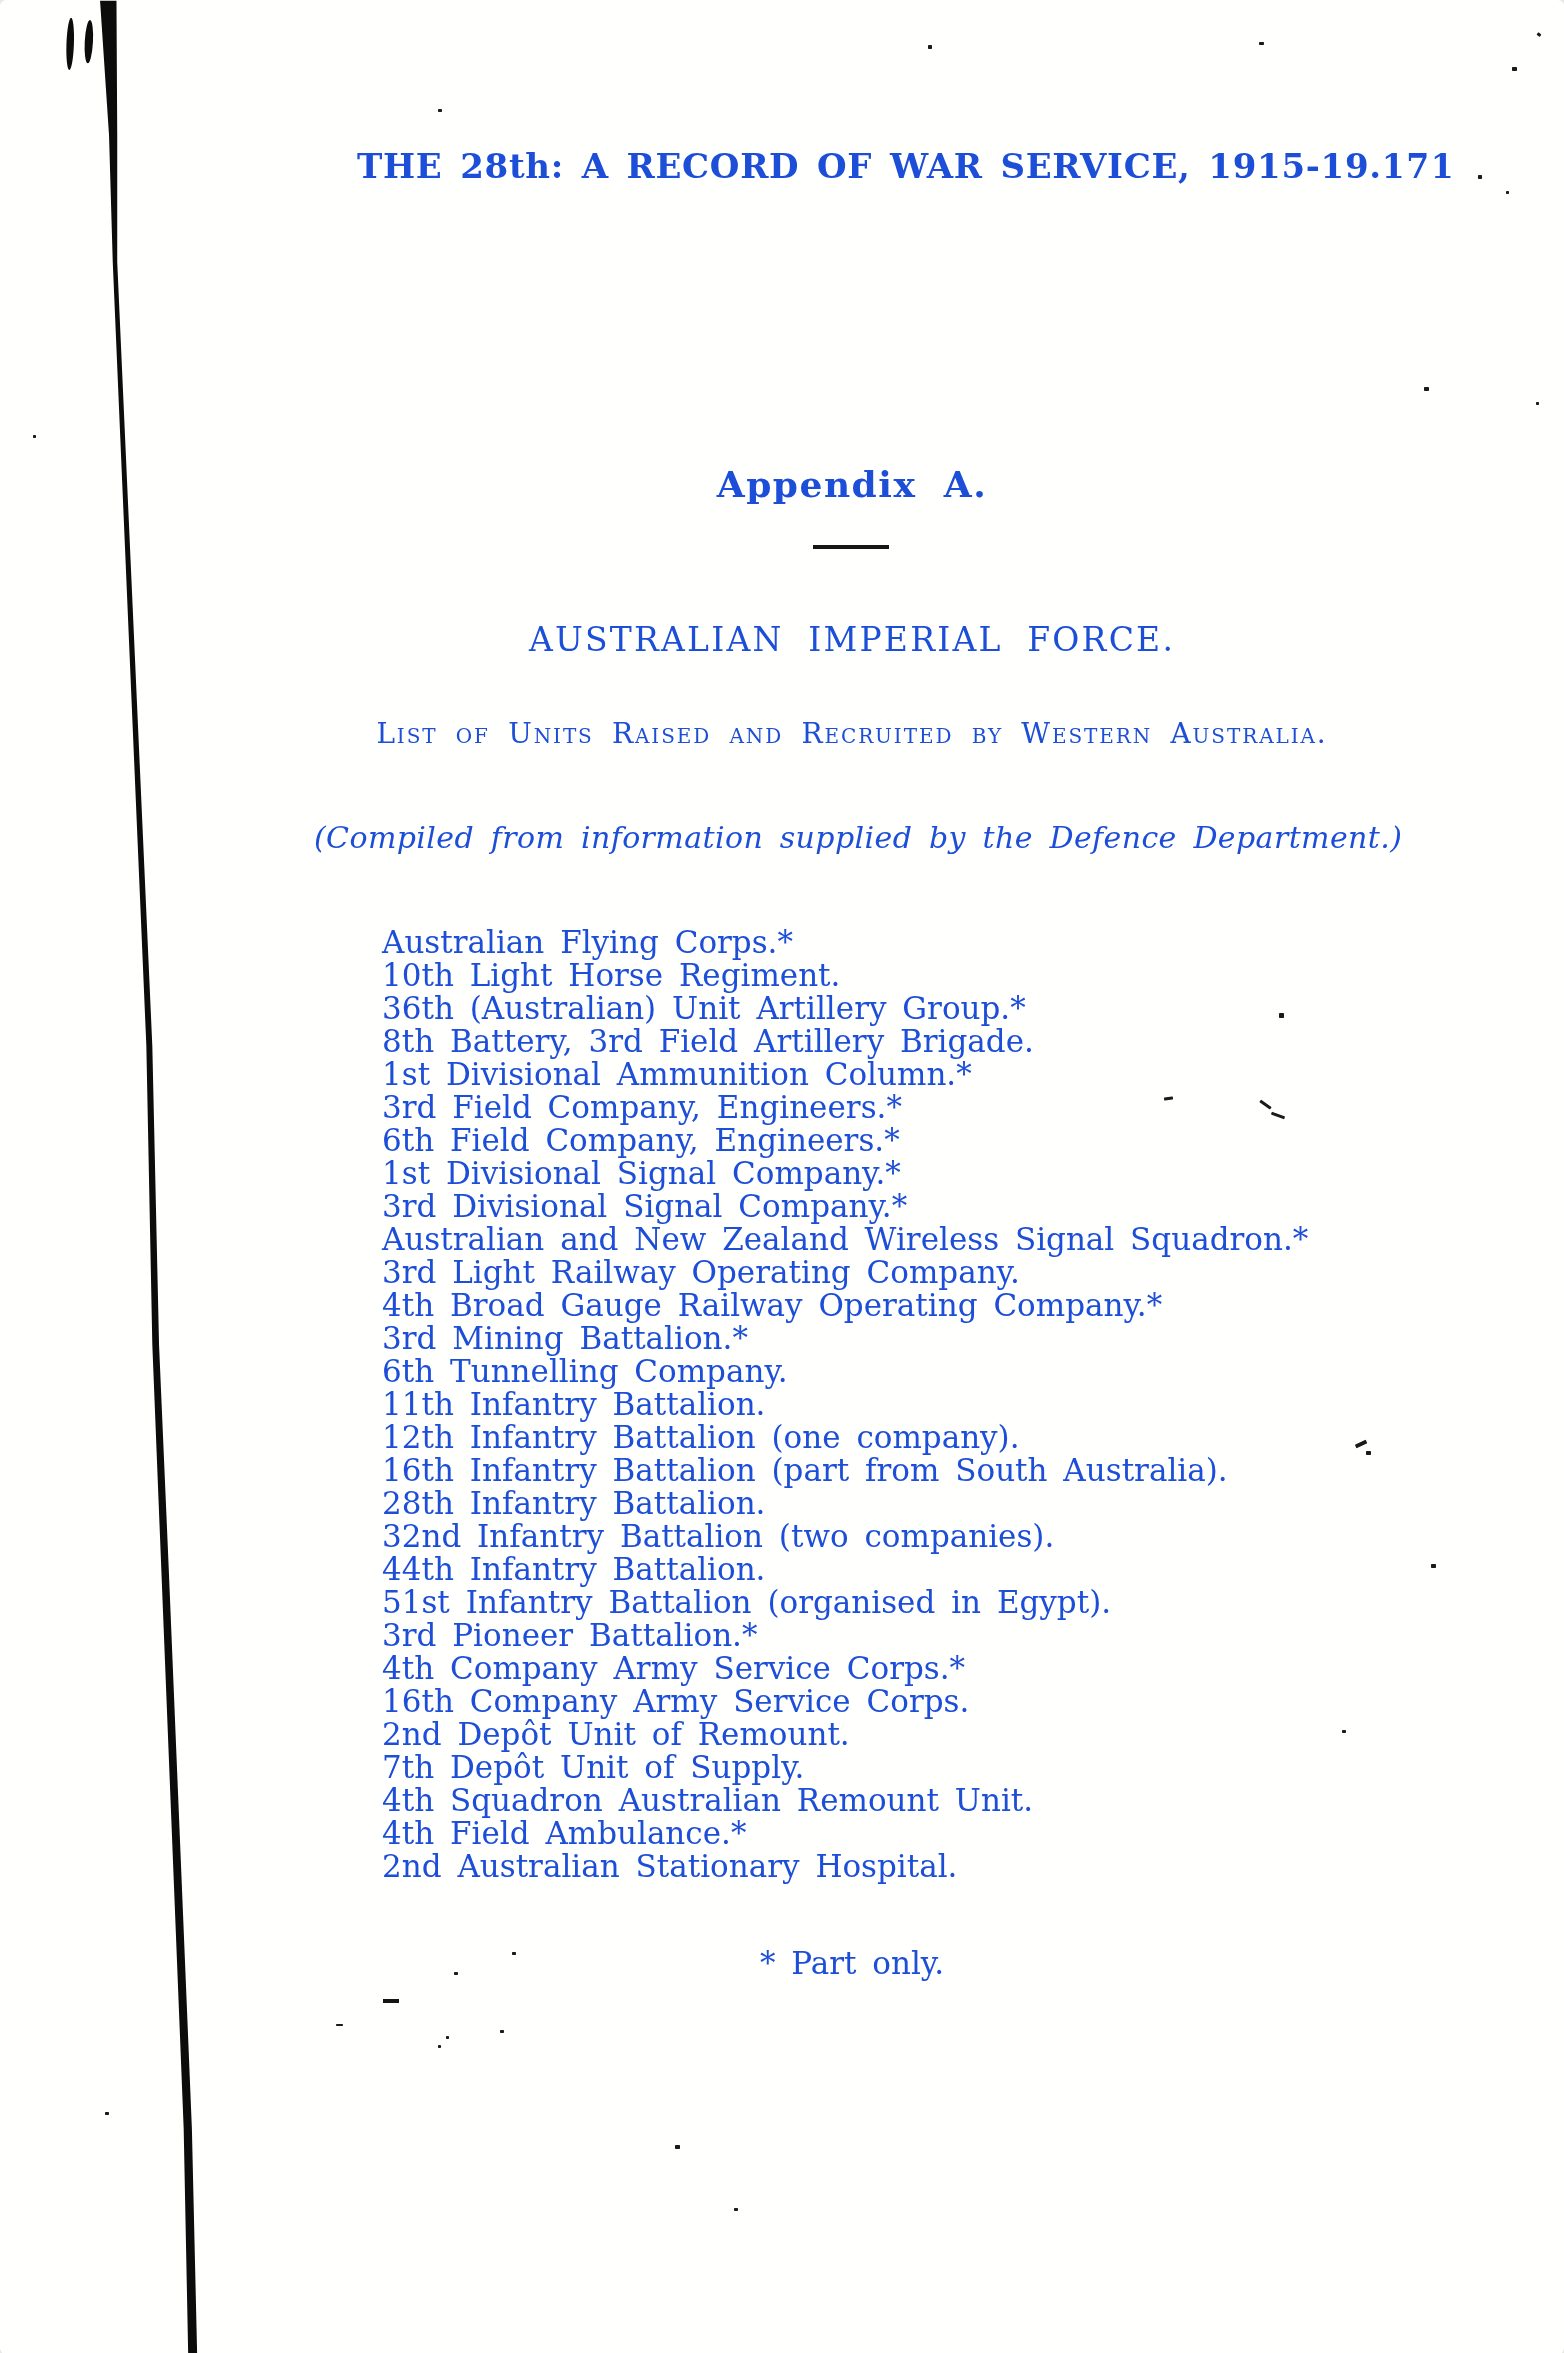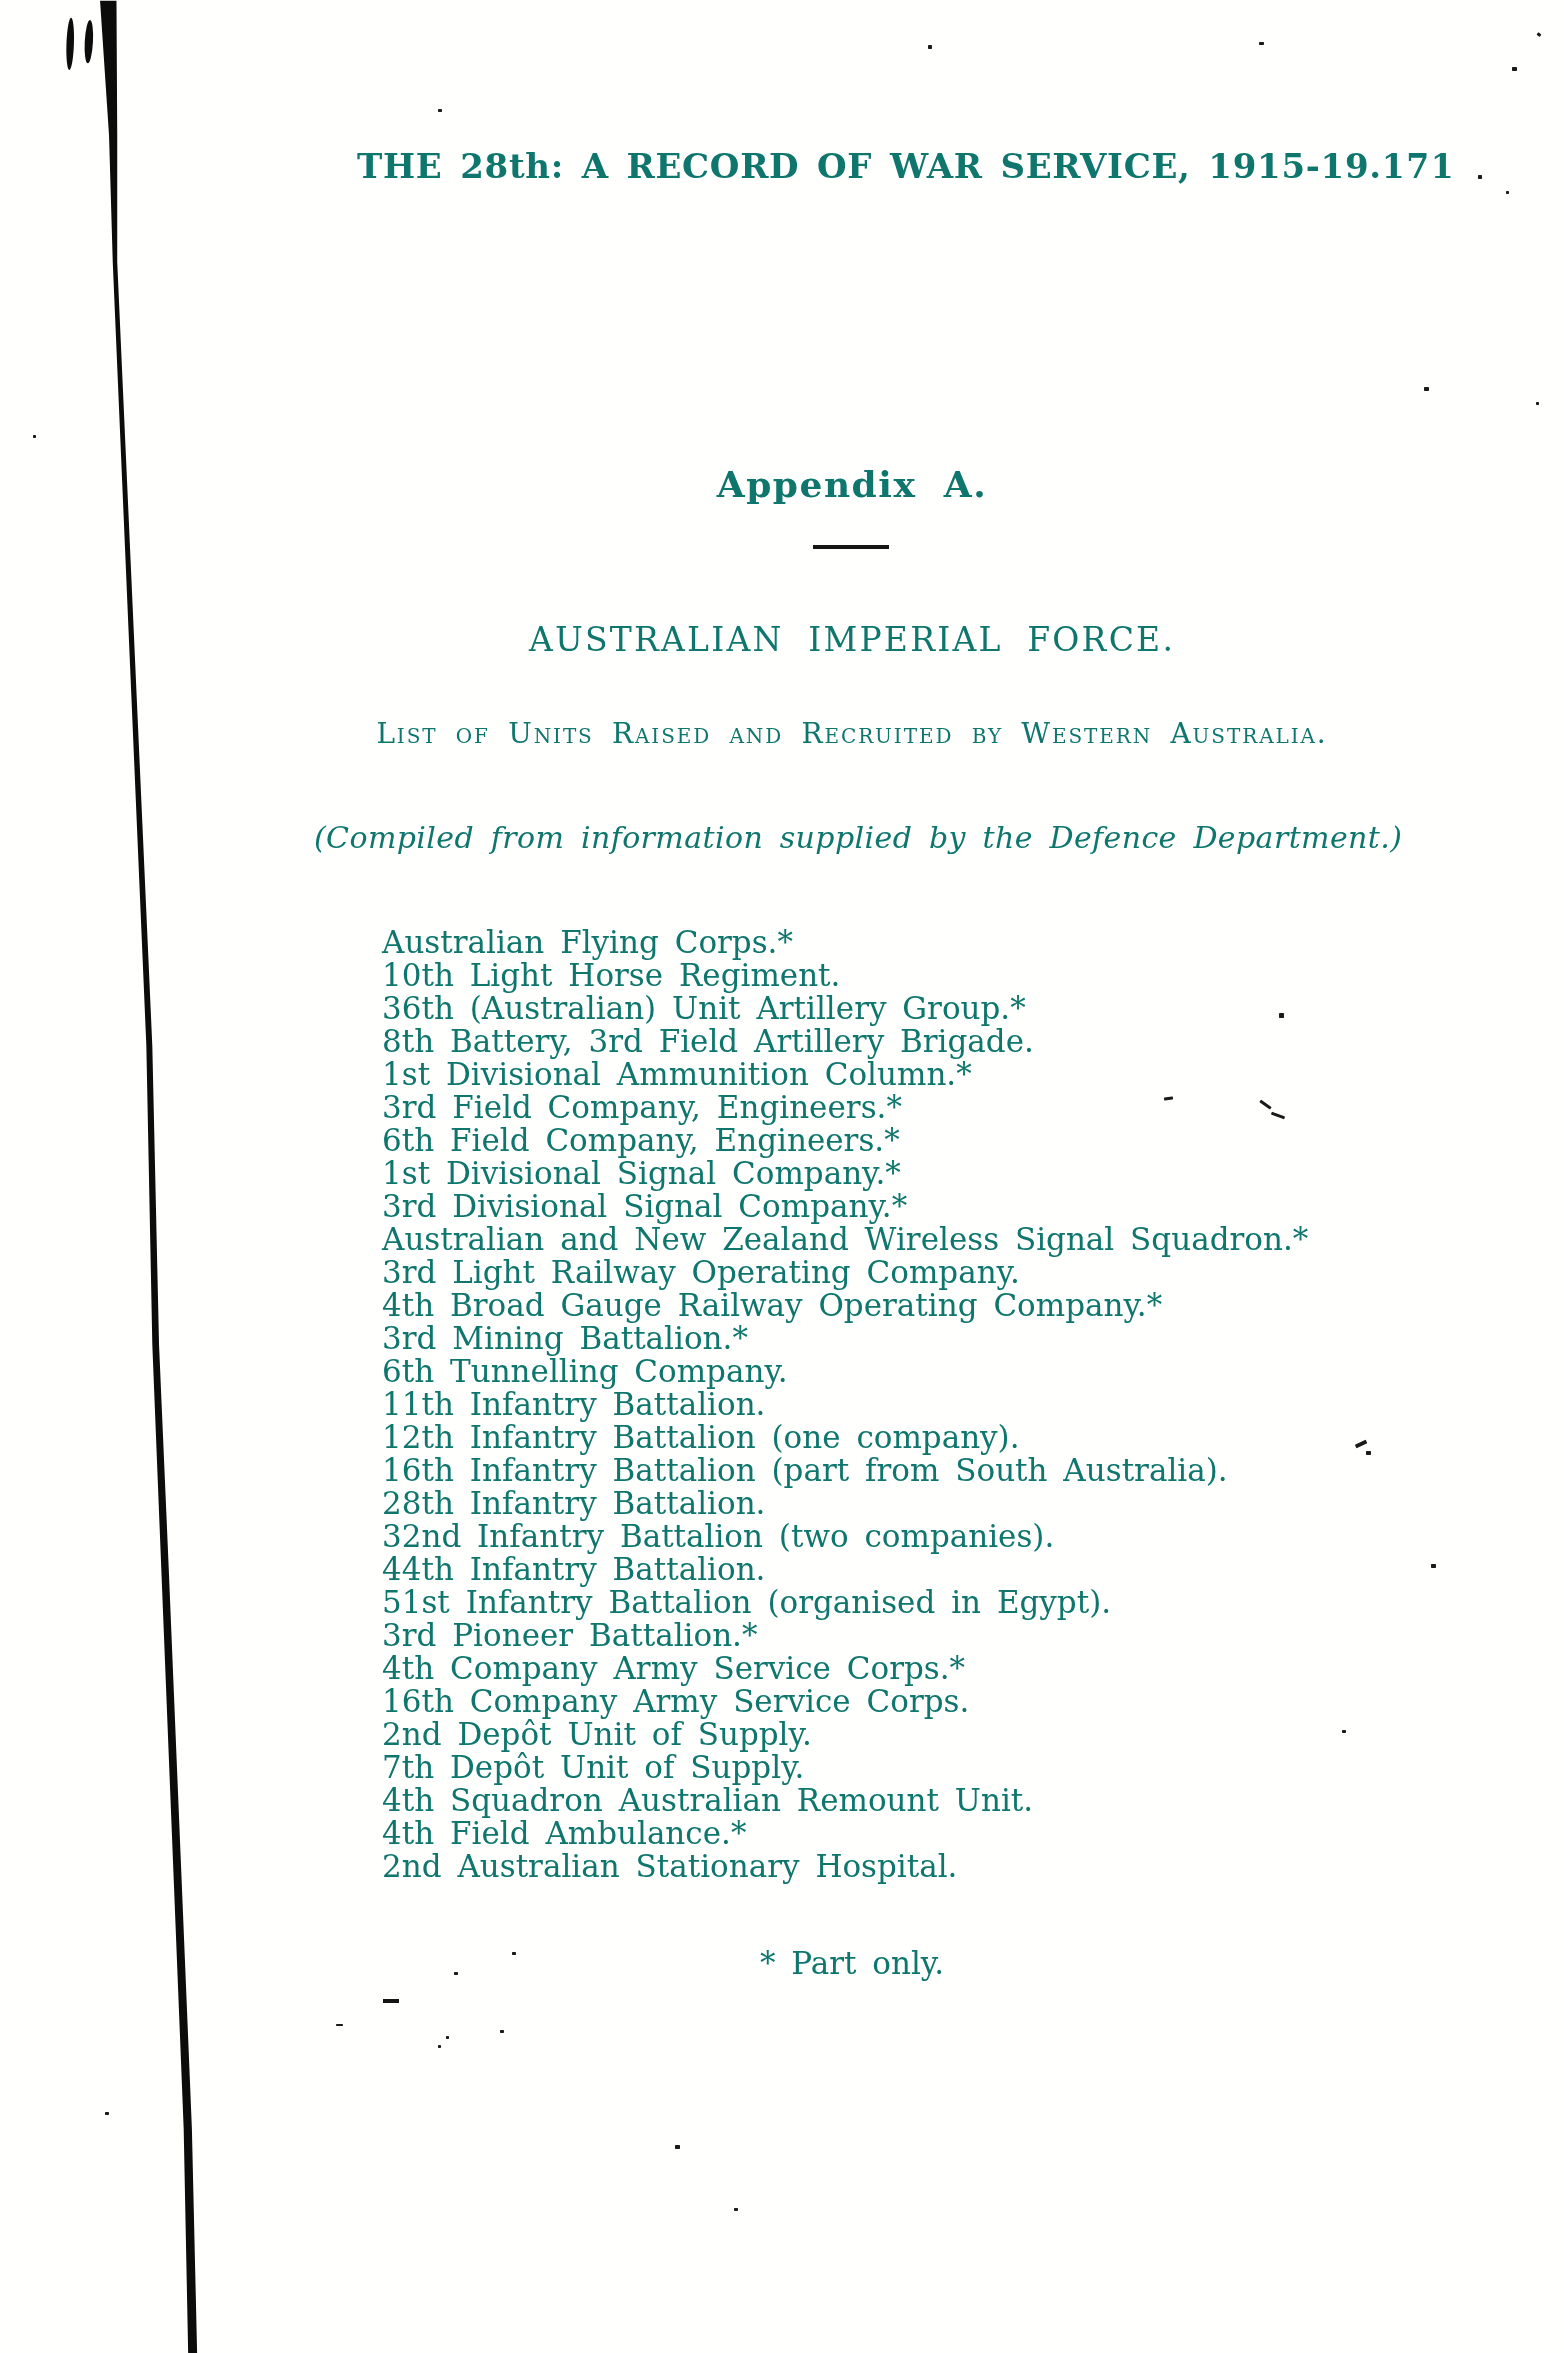--- a/index.html
+++ b/index.html
@@ -2,21 +2,22 @@
 <html style="font-size:12px"><head>
 <meta charset="utf-8">
 <style>
   html,body{margin:0;padding:0;background:#e8e8e4;}
   .page{
     position:relative;
     width:1564px;height:2354px;
     background:#fffffd;
     overflow:hidden;
     font-family:"DejaVu Serif", serif;
-    color:#0f766e;
+    color:#1d4ed8;
+    border-radius:6px;
   }
   .gutter-svg{position:absolute;left:0;top:0;}
   
   .header{
     position:absolute;top:146px;left:357px;width:1067px;
     display:flex;justify-content:space-between;align-items:baseline;
   }
   .header-title{
     font-size:34px;font-weight:bold;letter-spacing:0.7px;word-spacing:5.2px;white-space:nowrap;
   }
@@ -84,21 +85,21 @@
     <div class="unit">11th Infantry Battalion.</div>
     <div class="unit">12th Infantry Battalion (one company).</div>
     <div class="unit">16th Infantry Battalion (part from South Australia).</div>
     <div class="unit">28th Infantry Battalion.</div>
     <div class="unit">32nd Infantry Battalion (two companies).</div>
     <div class="unit">44th Infantry Battalion.</div>
     <div class="unit">51st Infantry Battalion (organised in Egypt).</div>
     <div class="unit">3rd Pioneer Battalion.*</div>
     <div class="unit">4th Company Army Service Corps.*</div>
     <div class="unit">16th Company Army Service Corps.</div>
-    <div class="unit">2nd Depôt Unit of Supply.</div>
+    <div class="unit">2nd Depôt Unit of Remount.</div>
     <div class="unit">7th Depôt Unit of Supply.</div>
     <div class="unit">4th Squadron Australian Remount Unit.</div>
     <div class="unit">4th Field Ambulance.*</div>
     <div class="unit">2nd Australian Stationary Hospital.</div>
   </div>
 
   <div class="centercol footnote">* Part only.</div>
 
   <div class="stray-dash"></div>
 

